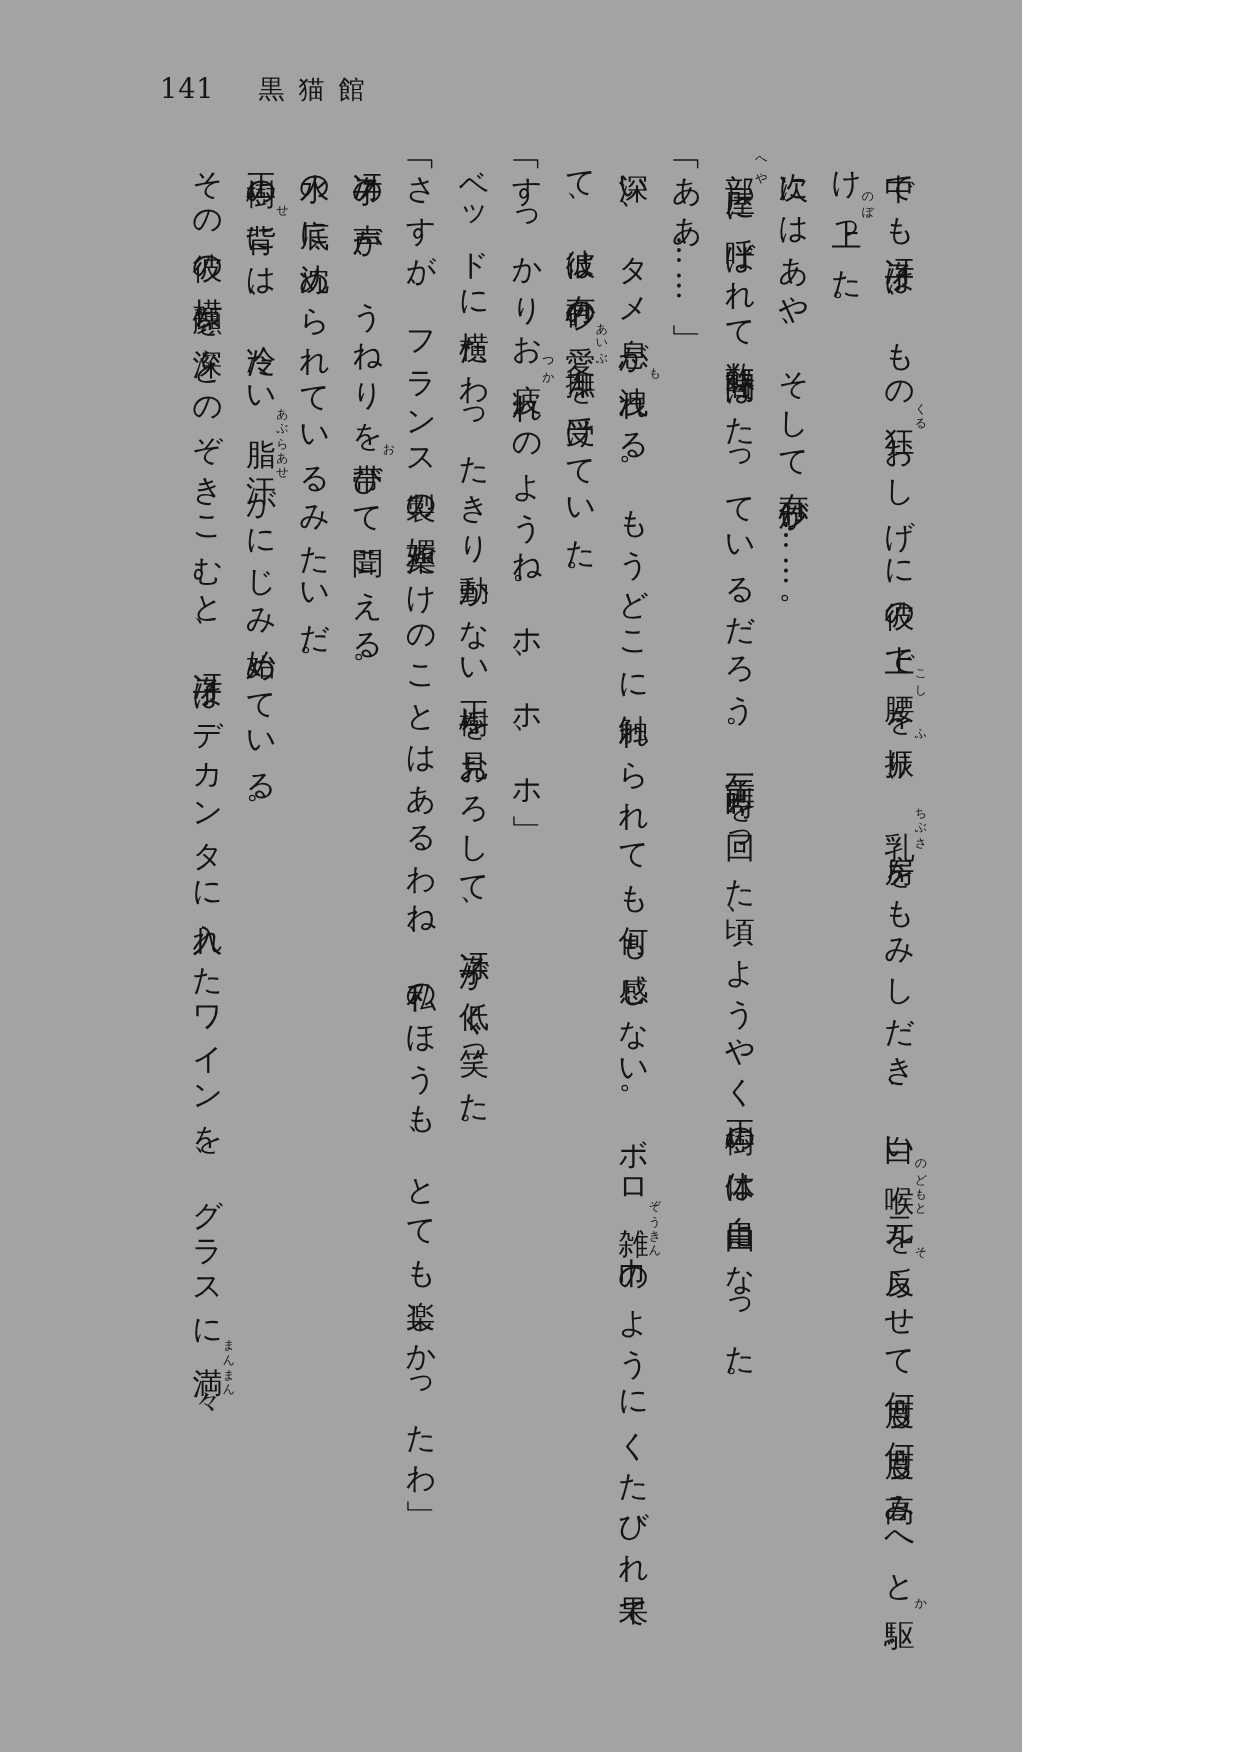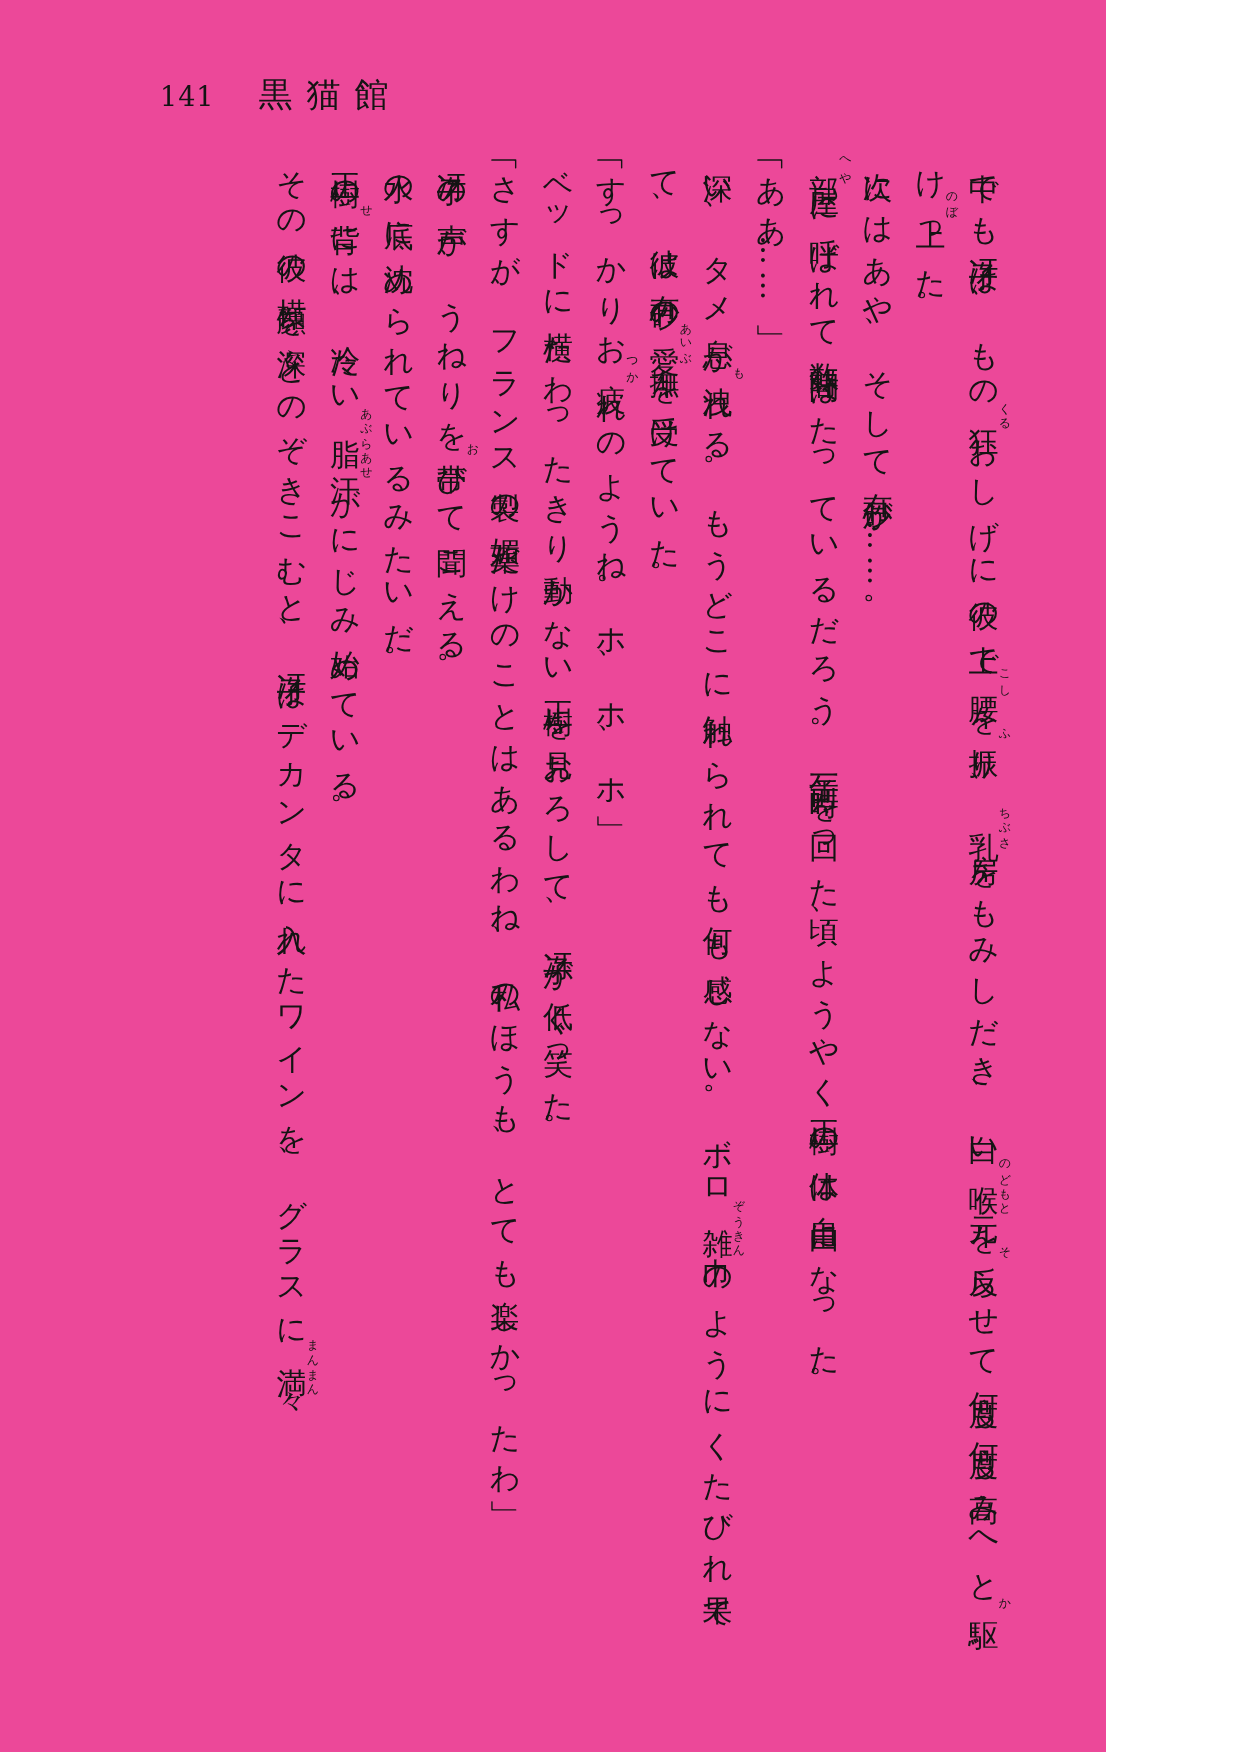--- a/index.html
+++ b/index.html
@@ -2,44 +2,44 @@
 <html><head>
 <meta charset="utf-8">
 <style>
   html, body {
     margin: 0;
     padding: 0;
     background: #ffffff;
   }
   .page {
     position: relative;
-    width: 1106px;
+    width: 1022px;
     height: 1752px;
-    background: #ec4899;
+    background: #a3a3a3;
     font-family: "DejaVu Serif", "Liberation Serif", serif;
     color: #141414;
     overflow: hidden;
   }
 
   
   .header {
     position: absolute;
     top: 72px;
     left: 160px;
     display: flex;
     align-items: baseline;
     gap: 44px;
   }
   .folio {
     font-size: 27px;
     letter-spacing: 1px;
     font-family: "DejaVu Serif", "Liberation Serif", serif;
   }
   .running-title {
-    font-size: 34px;
+    font-size: 26px;
     letter-spacing: 14px;
   }
 
   
   .body-area {
     position: absolute;
     top: 150px;
     right: 95px;
     width: 1000px;
     height: 1480px;

